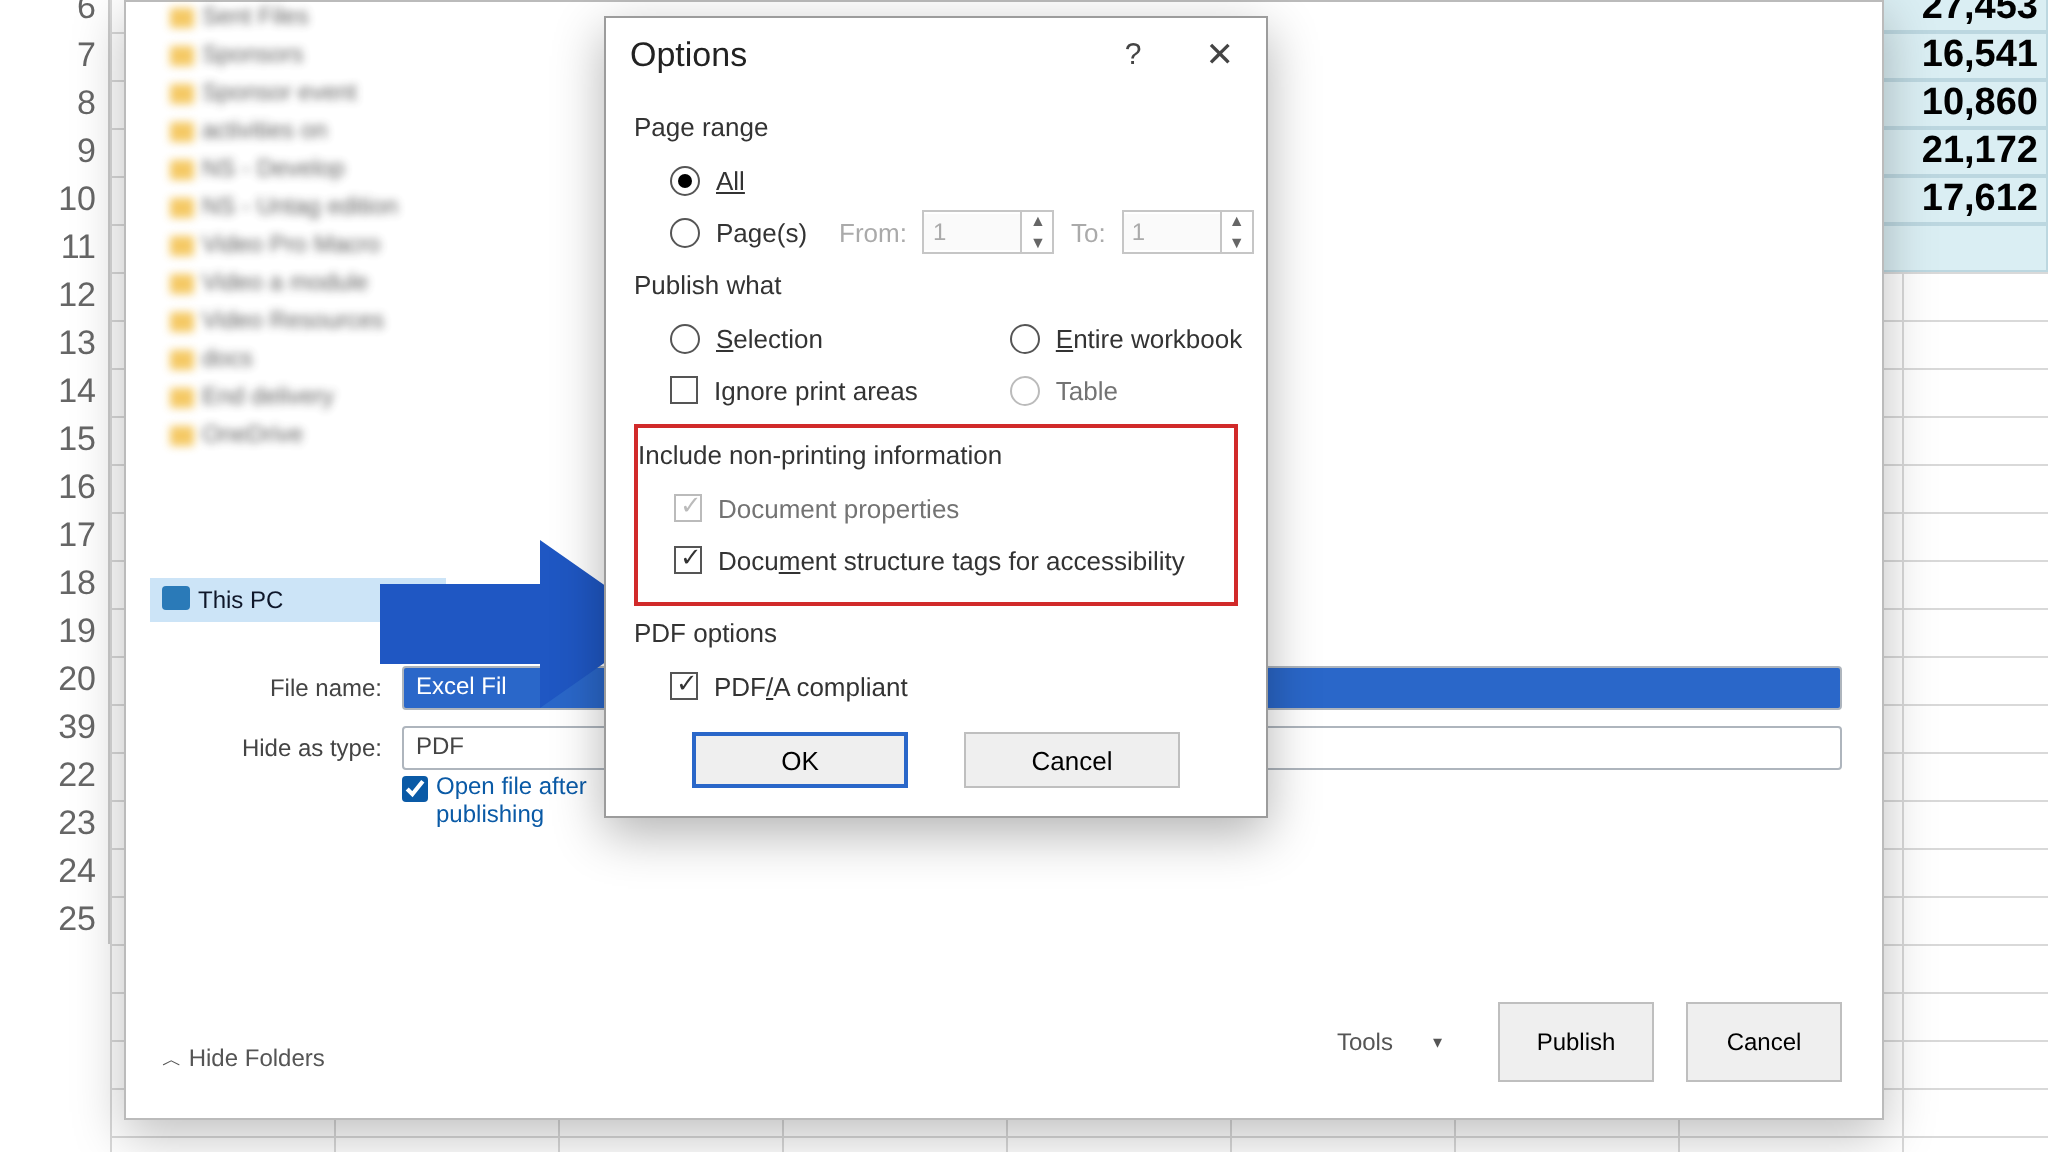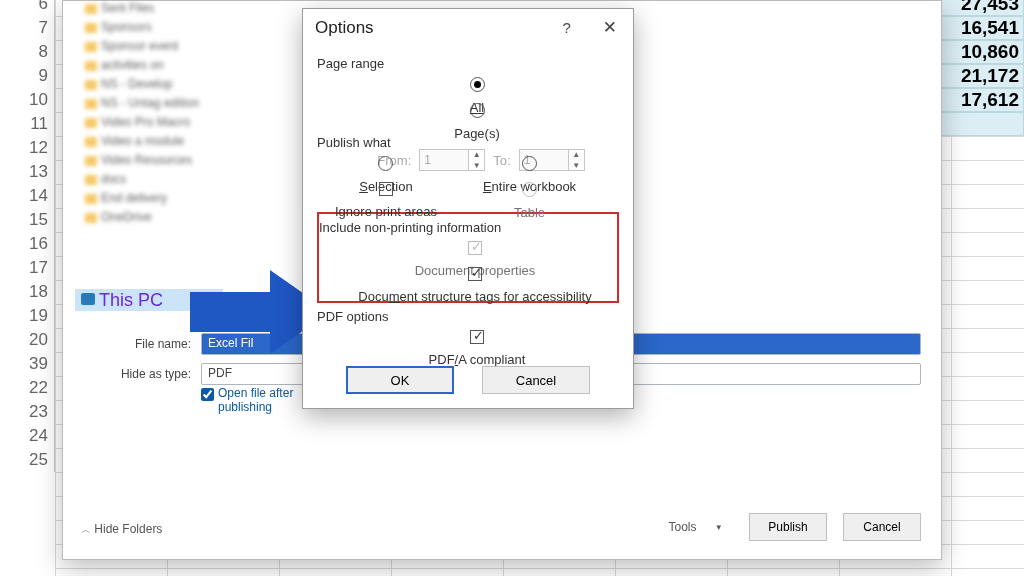--- a/index.html
+++ b/index.html
@@ -17,45 +17,45 @@
   }
   .datacol { position: absolute; right: 0; top: -8px; width: 88px; }
   .cell { height: 24px; font-size: 19px; font-weight: 700; background: #daeef3; border: 1px solid #bcd7e0; text-align: right; padding-right: 4px; display:flex; align-items:center; justify-content:flex-end; }
   .cell.empty { background: #daeef3; }
 
   
   .savebox { position: absolute; left: 62px; top: 0; width: 880px; height: 560px; background: #fff; border: 1px solid #bbb; box-shadow: 0 8px 24px rgba(0,0,0,.25); }
   .folderlist { position: absolute; left: 16px; top: 0; width: 140px; }
   .folderlist .item { height: 19px; font-size: 12px; color: #444; padding-left: 22px; position: relative; filter: blur(2px); opacity:.85; }
   .folderlist .item::before { content:""; position:absolute; left:6px; top:3px; width:12px; height:10px; background:#f3c04a; border-radius:1px; }
-  .thispc { position: absolute; left: 12px; top: 288px; width: 148px; height: 22px; background:#cce4f7; font-size:18px; color:#6d28d9; display:flex; align-items:center; padding-left:24px; }
+  .thispc { position: absolute; left: 12px; top: 288px; width: 148px; height: 22px; background:#cce4f7; font-size:12px; color:#0f172a; display:flex; align-items:center; padding-left:24px; }
   .thispc::before { content:""; position:absolute; left:6px; top:4px; width:14px; height:12px; background:#2a7ab8; border-radius:2px; }
   .savefields { position: absolute; left: 40px; top: 320px; right: 20px; }
   .savefields .row { display:flex; align-items:center; font-size:12px; color:#444; height:30px; }
   .savefields .lbl { width: 98px; text-align:right; padding-right:10px; }
   .savefields .field { flex:1; height:22px; background:#fff; border:1px solid #aeb5bd; border-radius:2px; padding:2px 6px; font-size:12px; }
   .openafter { position:absolute; left:138px; top:385px; font-size:12px; color:#0a5aa6; display:flex; align-items:flex-start; gap:4px; }
   .openafter input { margin-top:2px; accent-color:#0a5aa6; }
   .savebtns { position:absolute; right:20px; bottom:18px; display:flex; gap:16px; align-items:center; }
-  .savebtns .btn { width:78px; height:28px; font-size:12px; background:#efefef; border:1px solid #bfbfbf; }
+  .savebtns .btn { width:78px; height:40px; font-size:12px; background:#efefef; border:1px solid #bfbfbf; }
   .tools { font-size:12px; color:#555; display:flex; align-items:center; gap:20px; margin-right:12px; }
   .tools .tri { font-size:9px; }
   .hidefolders { position:absolute; left:18px; bottom:22px; font-size:12px; color:#555; }
 
   
   .dlg { position:absolute; left:302px; top:8px; width:332px; background:#fff; border:1px solid #9c9c9c; box-shadow: 0 8px 24px rgba(0,0,0,.3); }
   .titlebar { display:flex; align-items:center; padding:8px 12px 10px; }
   .titlebar .ttl { font-size:17px; color:#222; }
   .titlebar .spacer { flex:1; }
   .titlebar .help { font-size:15px; color:#444; margin-right:28px; cursor:pointer; }
   .titlebar .close { font-size:17px; color:#444; cursor:pointer; padding: 0 4px; }
   .body { padding: 2px 14px 14px; font-size:13px; color:#333; }
   .group-title { font-size:13px; color:#333; margin:6px 0 6px 0; }
   .indent { padding-left: 18px; }
-  .radio-row, .check-row { display:flex; align-items:center; height:26px; gap:8px;flex-direction:column; }
+  .radio-row, .check-row { display:flex; align-items:center; height:26px; gap:8px; }
   .radio { width:15px; height:15px; border:1.5px solid #555; border-radius:50%; position:relative; flex:none; }
   .radio.on::after { content:""; position:absolute; inset:3px; background:#000; border-radius:50%; }
   .radio.dis { border-color:#bbb; }
   .chk { width:14px; height:14px; border:1.5px solid #555; position:relative; flex:none; }
   .chk.on::after { content:""; position:absolute; left:2px; top:-2px; font-size:13px; line-height:14px; color:#333; }
   .chk.on::after { content:"✓"; }
   .chk.dis { border-color:#bbb; }
   .chk.dis.on::after { color:#bbb; }
   .lbl-txt { font-size:13px; }
   .lbl-txt.dis { color:#737373; }

